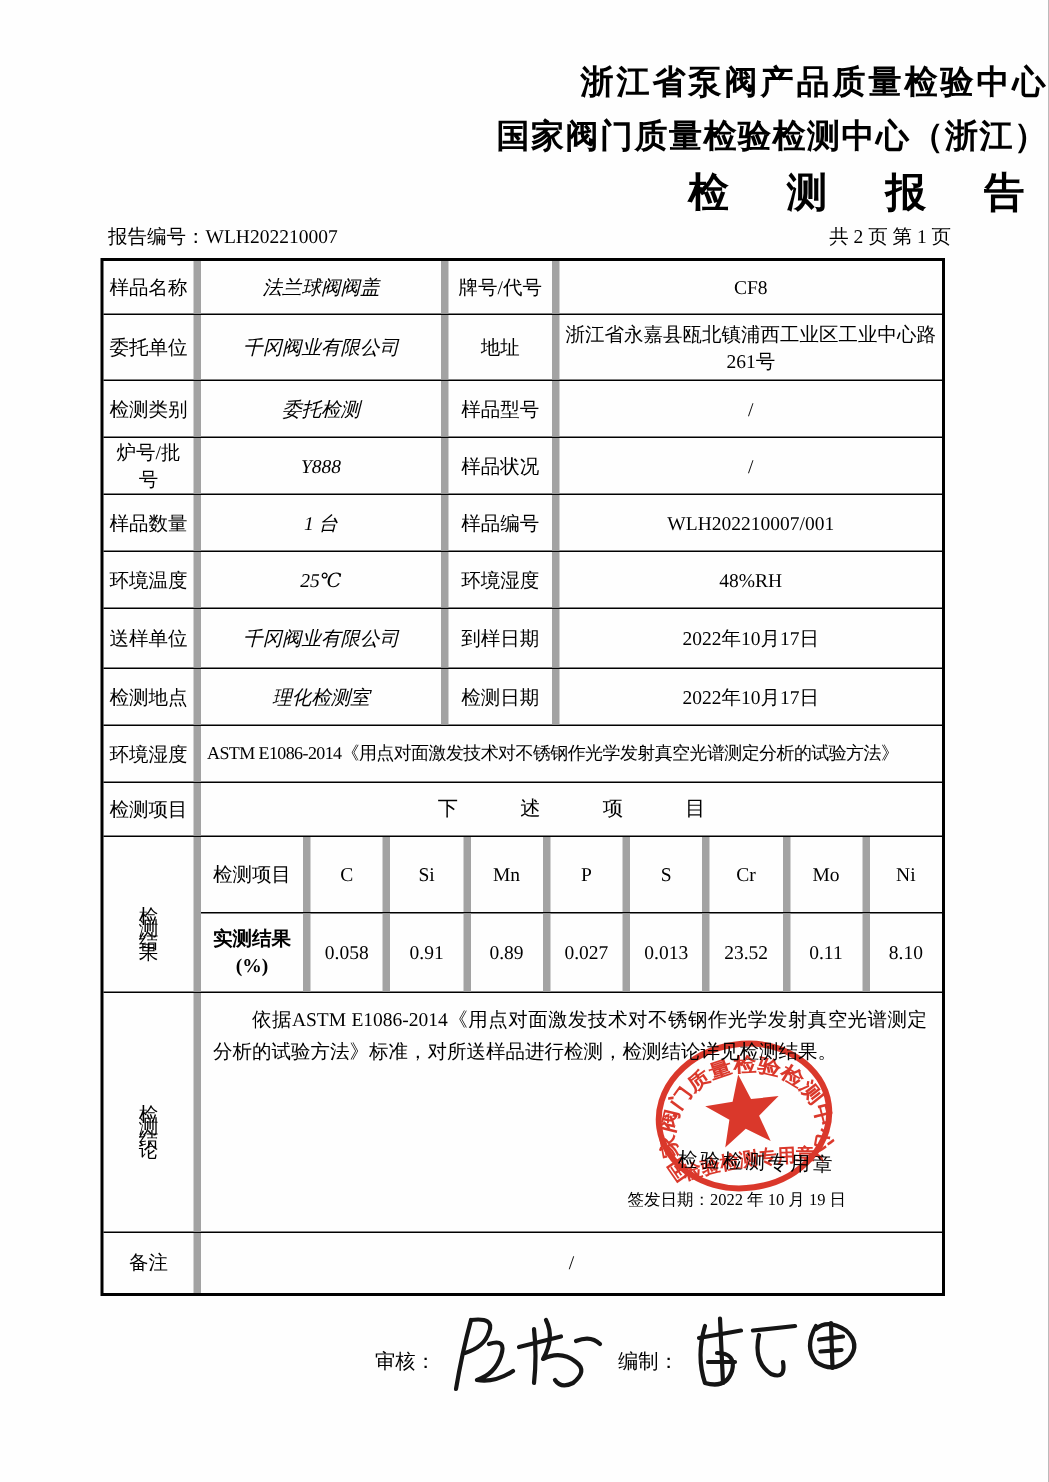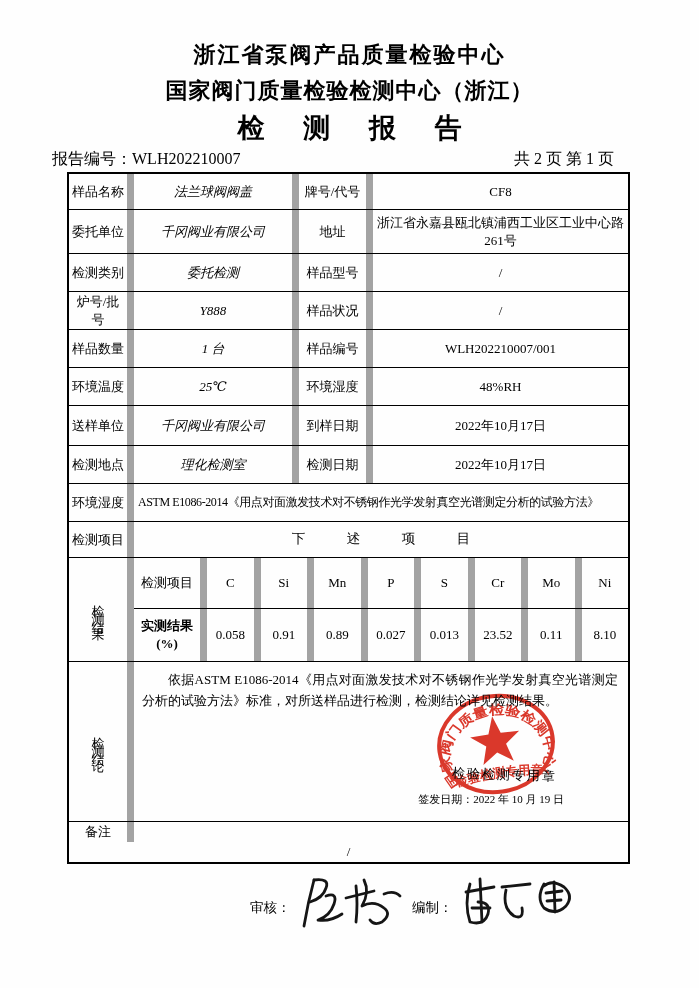--- a/index.html
+++ b/index.html
@@ -1,38 +1,38 @@
 <!DOCTYPE html>
 <html><head>
 <meta charset="utf-8">
 <style>
   html,body{margin:0;padding:0;background:#888;}
   .page{
     position:relative;width:699px;height:988px;background:#fefefe;
     margin:0 auto;overflow:hidden;color:#000;
     font-family:"Liberation Serif","DejaVu Serif",serif;
   }
-  .center-line{position:absolute;left:0;width:699px;text-align:center;font-weight:bold;}
+  .center-line{position:absolute;left:0;width:699px;text-align:right;font-weight:bold;}
   .t1{top:40px;font-size:22px;letter-spacing:2px;}
   .t2{top:76px;font-size:22px;letter-spacing:1px;}
   .t3{top:110px;font-size:27px;letter-spacing:16px;text-indent:16px;}
   .repline{
-    position:absolute;left:52px;top:149px;width:562px;
-    display:flex;justify-content:space-between;font-size:16px;
+    position:absolute;left:72px;top:149px;width:562px;
+    display:flex;justify-content:space-between;font-size:13px;
   }
   
   .tbl{
     position:absolute;left:67px;top:172px;width:563px;
     border:2px solid #000;box-sizing:border-box;background:transparent;
     font-size:13px;
   }
   .r{display:flex;border-bottom:1px solid #000;box-sizing:border-box;}
-  .r:last-child{border-bottom:none;flex-direction:column;}
+  .r:last-child{border-bottom:none;}
   .c{
-    border-right:7px solid #a3a3a3;box-sizing:border-box;
+    border-right:5px solid #a3a3a3;box-sizing:border-box;
     display:flex;align-items:center;justify-content:center;
     text-align:center;padding:1px 3px;line-height:1.35;
   }
   .lab{width:65px;flex:none;}
   .v1{width:165px;flex:none;font-style:italic;}
   .lab2{width:74px;flex:none;}
   .v2{flex:1;border-right:none;}
   .wide{flex:1;border-right:none;}
   .h36{height:36px}.h38{height:38px}.h40{height:40px}.h44{height:44px}
   .basis-text{font-size:12px;letter-spacing:-0.4px;white-space:nowrap;justify-content:flex-start;padding-left:4px;}

